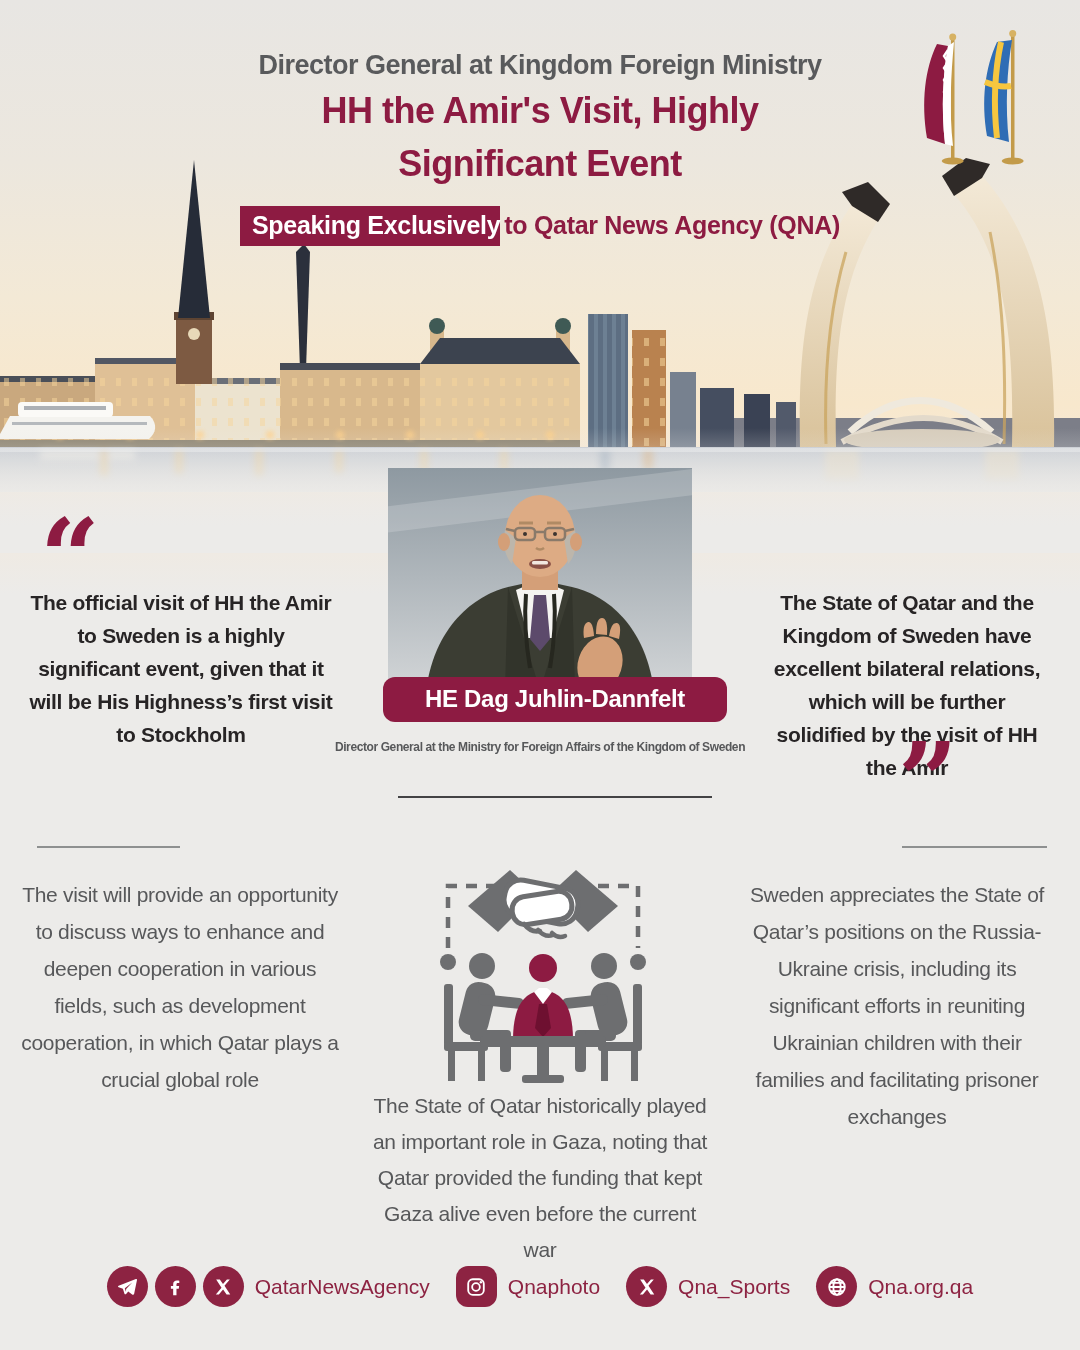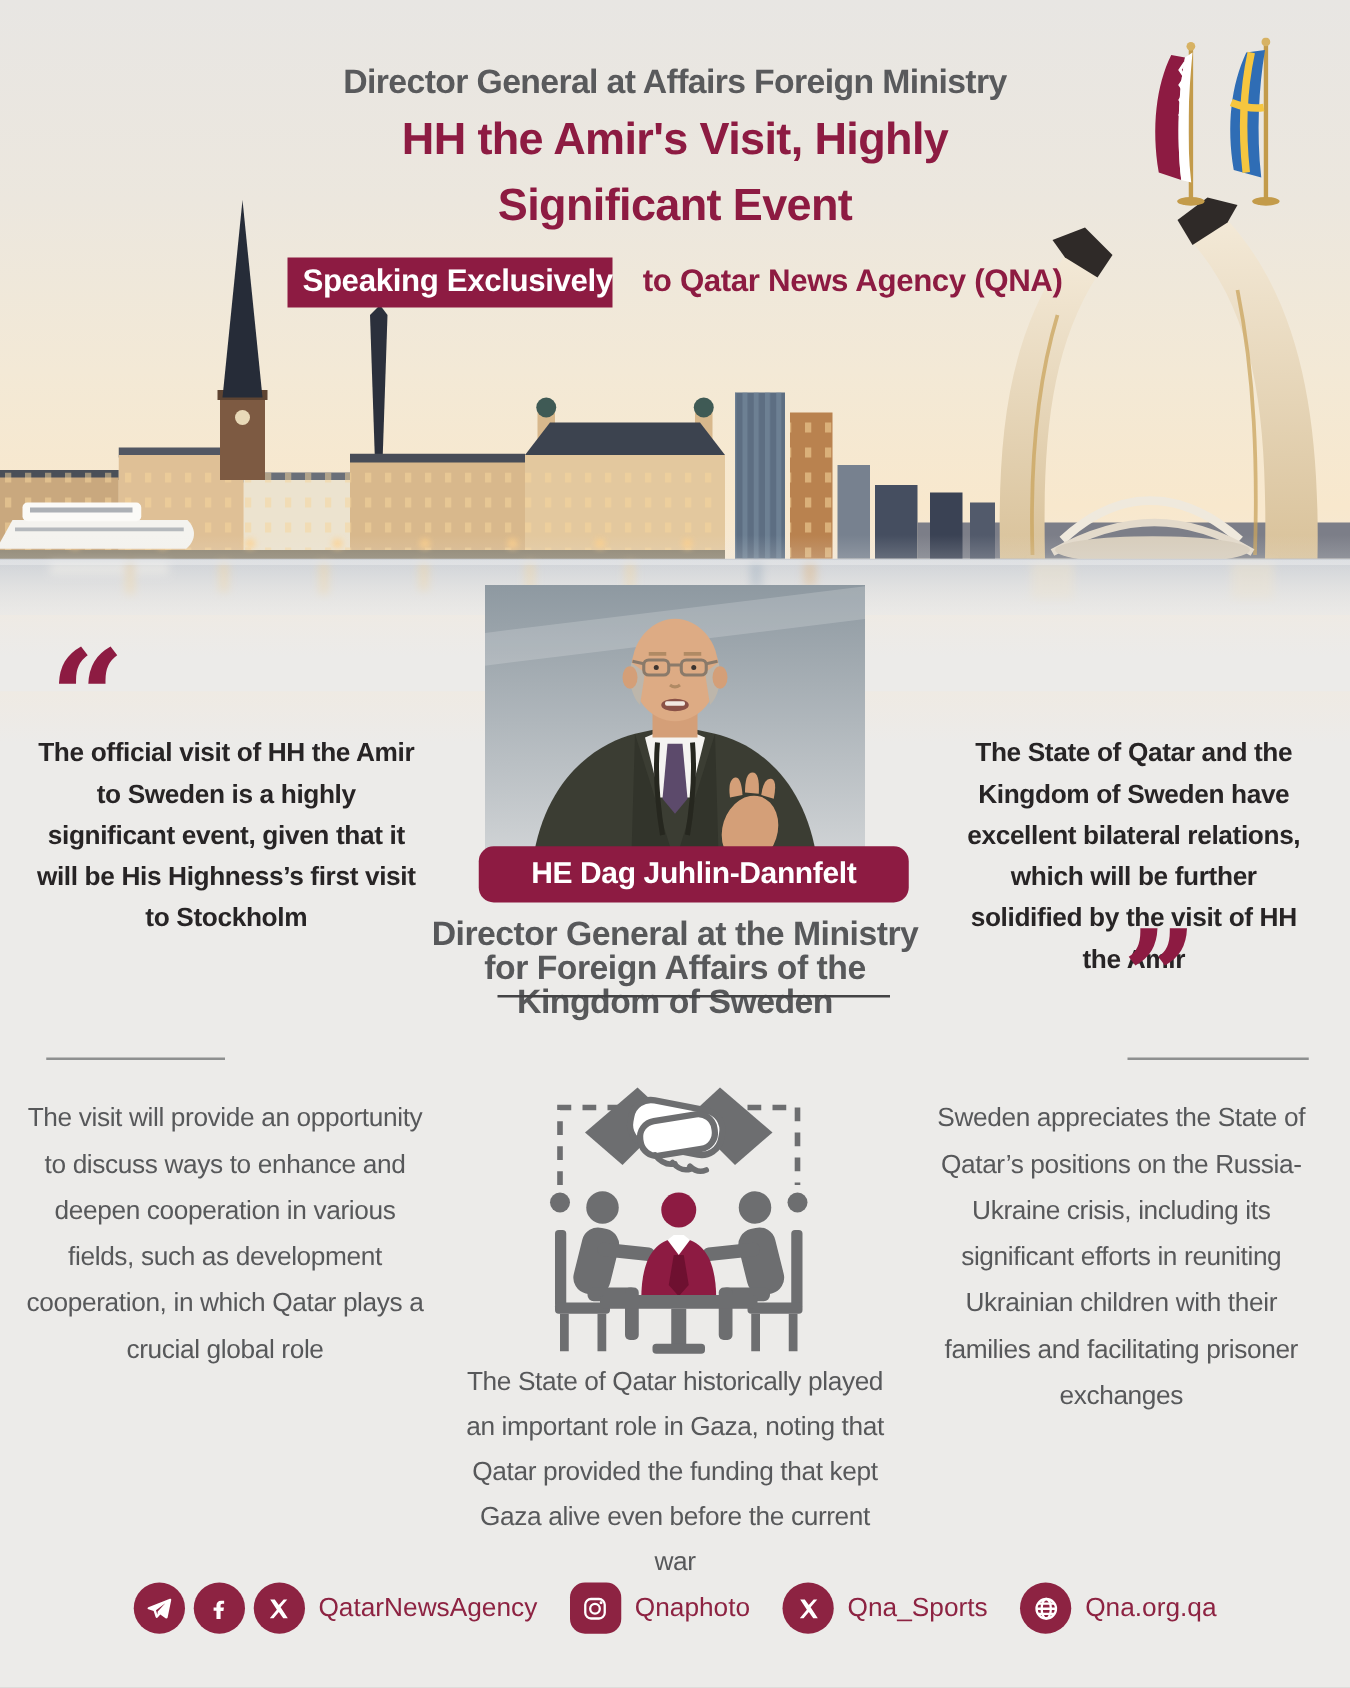--- a/index.html
+++ b/index.html
@@ -10,42 +10,42 @@
   }
   .abs{position:absolute;}
   
   .logo{left:38px;top:28px;width:168px;text-align:center;}
   .logo .arabic{font-family:"DejaVu Sans",sans-serif;font-weight:bold;font-size:18px;color:#8d1b42;margin-top:2px;}
   .logo .english{font-size:13px;font-weight:bold;letter-spacing:.4px;color:#8d1b42;margin-top:2px;}
   .kicker{left:190px;top:50px;width:700px;text-align:center;font-size:27px;font-weight:bold;color:#595a5c;letter-spacing:-.5px;}
   .title{left:190px;top:84px;width:700px;text-align:center;font-size:36px;font-weight:bold;color:#8d1b42;line-height:53px;letter-spacing:-.5px;}
   .banner{left:0;top:206px;width:1080px;text-align:center;font-size:25px;font-weight:bold;letter-spacing:-.3px;}
   .banner .hl{background:#8d1b42;color:#fff;padding:5px 0 6px 12px;display:inline-block;}
-  .banner .rest{color:#8d1b42;padding-left:24px;}
+  .banner .rest{color:#8d1b42;padding-left:4px;}
   
   .qmark{font-family:"DejaVu Serif",serif;font-weight:bold;color:#8d1b42;font-size:104px;line-height:60px;}
   .q-open{left:40px;top:528px;}
   .q-close{left:898px;top:752px;}
   .quote{font-size:21px;font-weight:bold;color:#272425;line-height:33px;text-align:center;letter-spacing:-.3px;}
   .q-left{left:28px;top:586px;width:306px;}
   .q-right{left:762px;top:586px;width:290px;}
   .divider{height:0;border-top:2px solid #8e9090;}
   .div-left{left:37px;top:846px;width:143px;}
   .div-right{left:902px;top:846px;width:145px;}
   .para{font-size:21px;font-weight:normal;color:#57585a;line-height:37px;text-align:center;letter-spacing:-.3px;}
   .p-left{left:20px;top:876px;width:320px;}
   .p-right{left:736px;top:876px;width:322px;}
   .p-center{left:366px;top:1088px;width:348px;line-height:36px;}
   
   .portrait{left:388px;top:468px;width:304px;height:222px;
     -webkit-mask-image:radial-gradient(125% 118% at 50% 45%,#000 60%,transparent 94%);
     mask-image:radial-gradient(125% 118% at 50% 45%,#000 60%,transparent 94%);}
   .name-badge{left:383px;top:677px;width:314px;background:#8d1b42;border-radius:12px;
     color:#fff;font-size:24px;font-weight:bold;text-align:center;padding:8px 15px 9px;letter-spacing:-.3px;}
-  .person-title{left:330px;top:734px;width:420px;text-align:center;font-size:27px;font-weight:bold;color:#57585a;line-height:27px;letter-spacing:-.4px;}
+  .person-title{left:330px;top:734px;width:420px;text-align:center;font-size:12px;font-weight:bold;color:#57585a;line-height:27px;letter-spacing:-.4px;}
   .person-line{left:398px;top:796px;width:314px;border-top:2px solid #434345;}
   
   .footer{left:0;top:1266px;width:1080px;display:flex;justify-content:center;align-items:center;gap:26px;}
   .social-group{display:flex;align-items:center;gap:7px;cursor:pointer;}
   .sc{width:41px;height:41px;border-radius:50%;background:#8d2342;display:flex;align-items:center;justify-content:center;flex:0 0 auto;}
   .sc.sq{border-radius:12px;}
   .social-label{font-size:21px;color:#8d2342;padding-left:4px;}
   svg{display:block;}
 </style>
 </head>
@@ -175,21 +175,21 @@
     <g>
       <rect x="96" y="4" width="3.5" height="126" fill="#c39b4a"></rect>
         <circle cx="97.7" cy="3.5" r="3.5" fill="#d7b263"></circle>
       <ellipse cx="97.7" cy="131" rx="11" ry="3.5" fill="#c39b4a"></ellipse>
       <path d="M97,10 C92,40 90,76 94,112 L72,106 C66,70 70,38 82,12 Z" fill="#2f6db5"></path>
       <path d="M86,12 C80,40 78,72 82,108" stroke="#f6c63f" stroke-width="6" fill="none"></path>
       <path d="M70,52 C80,56 90,57 96,56" stroke="#f6c63f" stroke-width="6" fill="none"></path>
     </g>
   </svg>
 
-  <div class="abs kicker">Director General at Affairs Foreign Ministry</div>
+  <div class="abs kicker">Director General at Kingdom Foreign Ministry</div>
   <div class="abs title">
     <div>HH the Amir's Visit, Highly</div>
     <div>Significant Event</div>
   </div>
   <div class="abs banner">
     <span class="hl">Speaking Exclusively</span><span class="rest">to Qatar News Agency (QNA)</span>
   </div>
 
   <svg class="abs portrait" width="304" height="222" viewBox="0 0 304 222">
     <defs>

